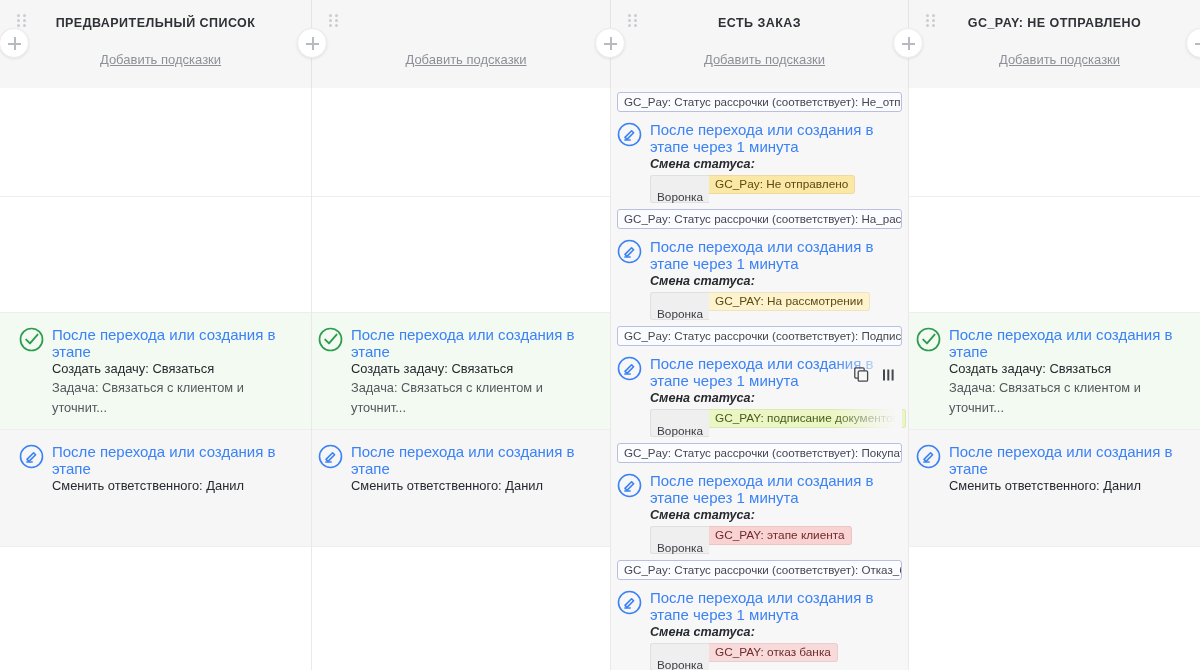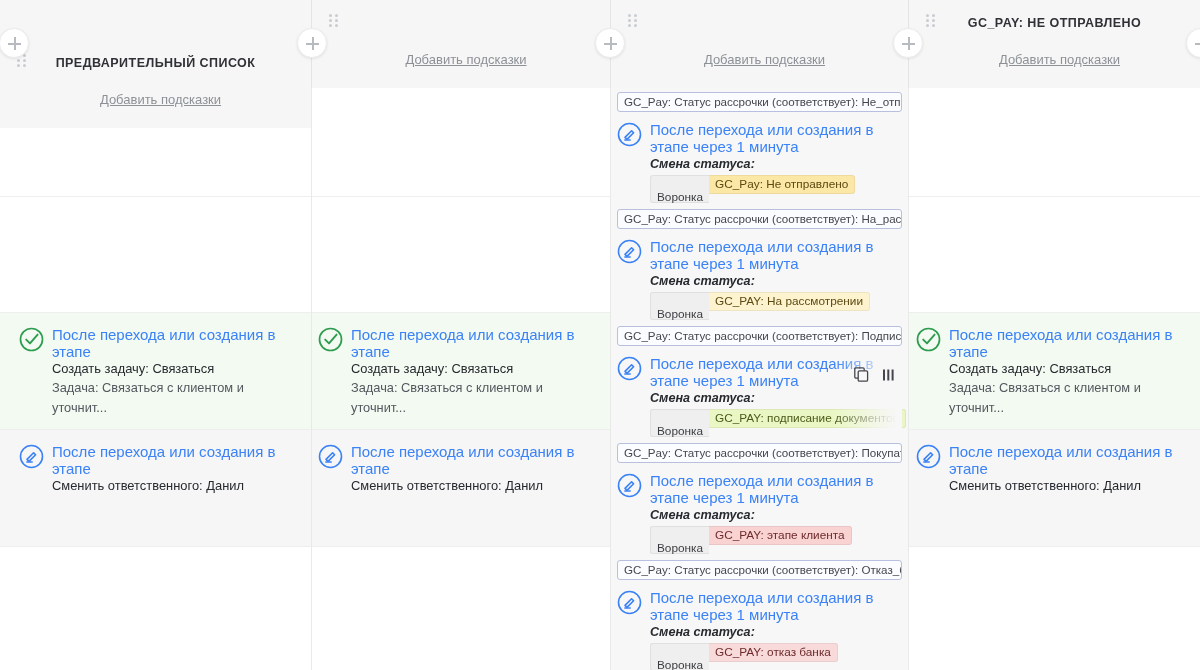--- a/index.html
+++ b/index.html
@@ -20,21 +20,21 @@
     position: absolute; top: 0; left: 0;
     width: 1200px; height: 88px;
     background: #f6f6f6;
     border-bottom: 1px solid #e4e4e4;
   }
   .hdr-col {
     position: absolute; top: 0; height: 88px;
     border-left: 1px solid #e4e4e4;
     background: #f6f6f6;
   }
-  .hdr-col.first { border-left: none; margin-top: 40px; }
+  .hdr-col.first { border-left: none; }
   .hdr-title {
     position: absolute; top: 16px; left: 0; right: 0;
     text-align: center;
     font-size: 12.5px; font-weight: bold;
     letter-spacing: 0.45px;
     color: #2f3136;
     text-transform: uppercase;
   }
   .hdr-hint {
     position: absolute; top: 52px; left: 0; right: 0;
@@ -196,20 +196,21 @@
 
     <div class="hdr-col" style="left:610px;width:298px;">
       <span class="drag-dots">
         <i></i>
           <i></i>
           <i></i>
           <i></i>
           <i></i>
           <i></i>
       </span>
+      <div class="hdr-title">ЕСТЬ ЗАКАЗ</div>
       <div class="hdr-hint">Добавить подсказки</div>
     </div>
 
     <div class="hdr-col" style="left:908px;width:292px;">
       <span class="drag-dots">
         <i></i>
           <i></i>
           <i></i>
           <i></i>
           <i></i>

